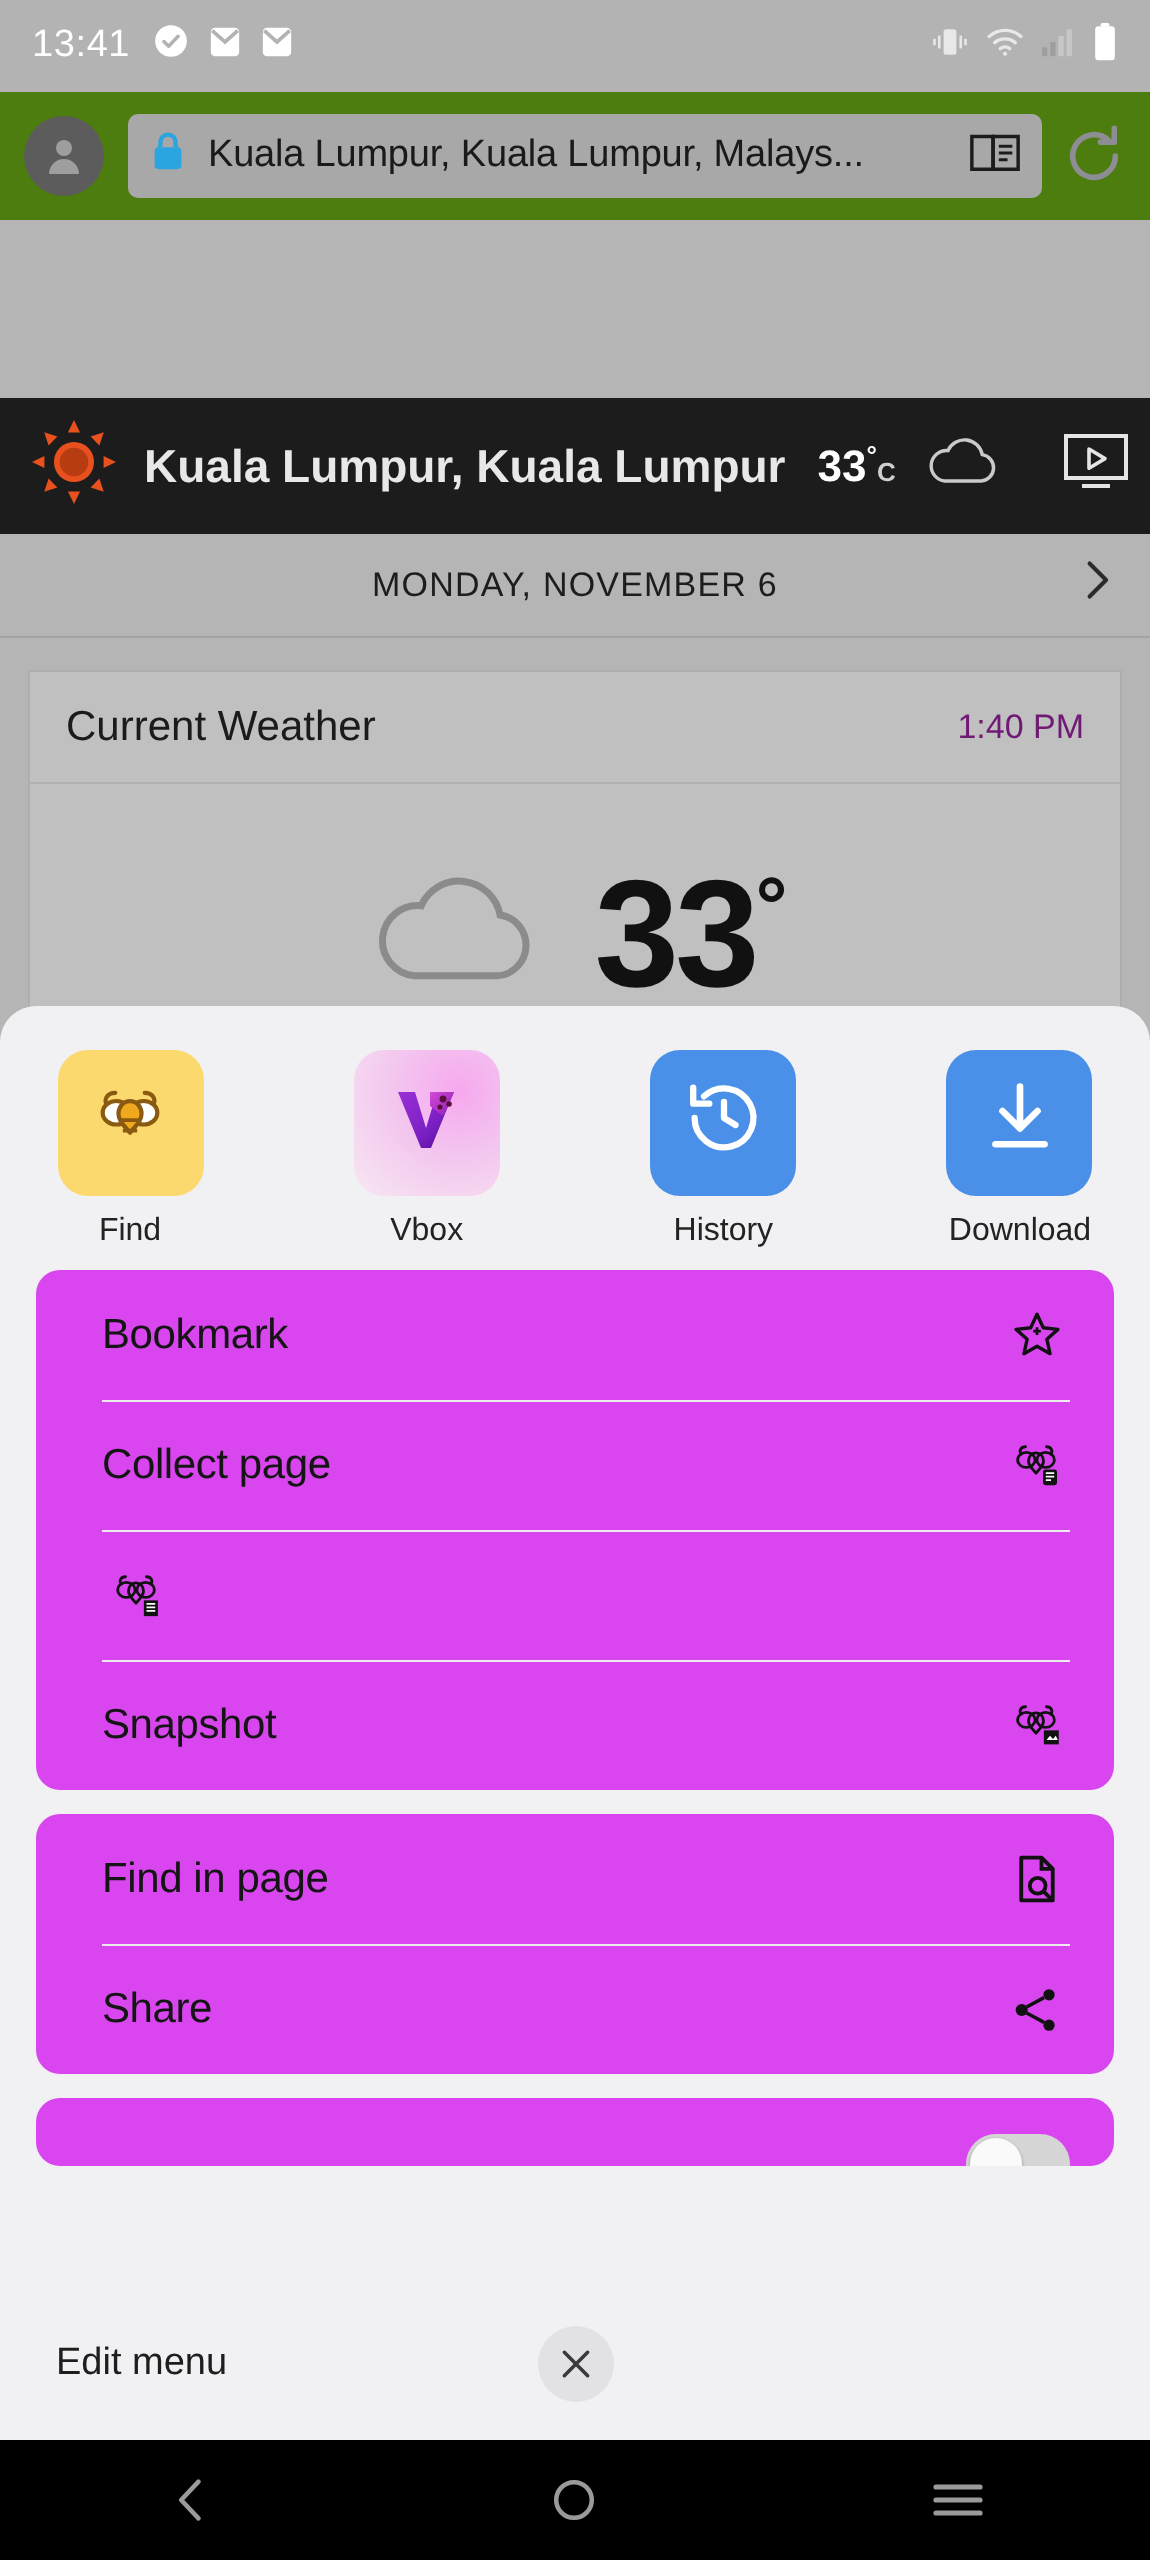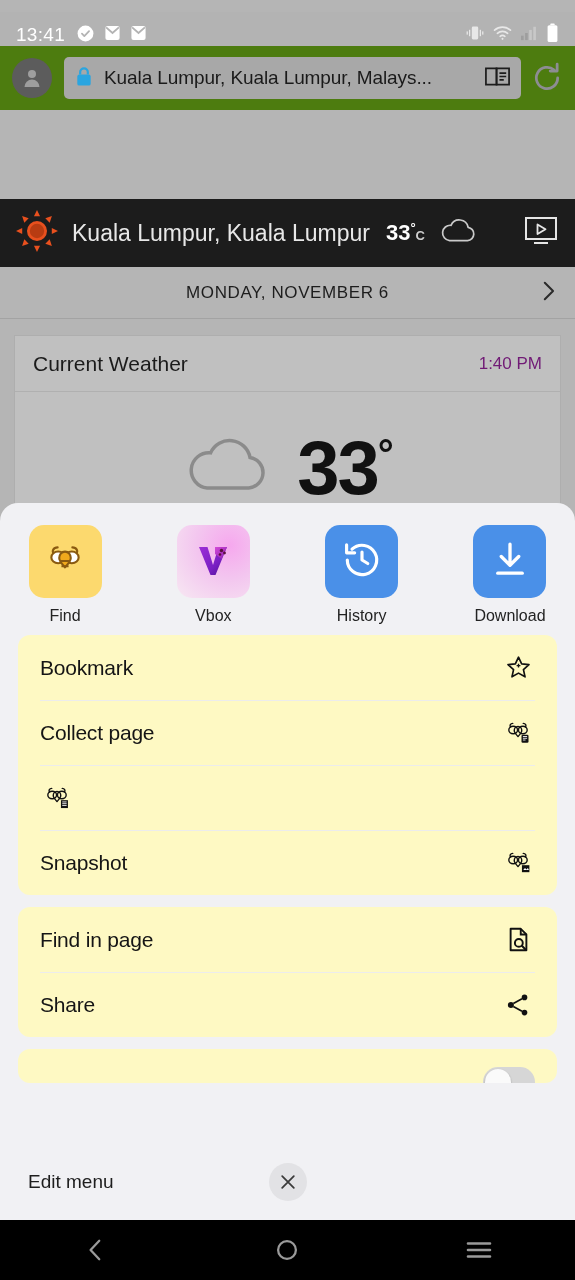--- a/index.html
+++ b/index.html
@@ -6,21 +6,21 @@
   html, body {
     width: 575px; height: 1280px;
     font-family: "Liberation Sans", sans-serif;
     background: #b0b0b0;
     overflow: hidden;
   }
   #screen { position: relative; width: 575px; height: 1280px; background: #b5b5b5; }
 
   
   .statusbar {
-    position: absolute; top: 12px; left: 0; width: 575px; height: 46px;
+    position: absolute; top: 0; left: 0; width: 575px; height: 46px;
     background: #b3b3b3; display: flex; align-items: center;
     padding: 12px 16px; color: #ffffff;
   }
   .sb-time { font-size: 19px; font-weight: 500; letter-spacing: .3px; margin-right: 11px; }
   .sb-left-icons { display: flex; align-items: center; gap: 9px; }
   .sb-right { margin-left: auto; display: flex; align-items: center; gap: 8px; }
   .sb-icon { display: block; }
 
   
   .browserbar {
@@ -41,21 +41,21 @@
     flex: 1; letter-spacing: -.1px;
   }
   .reload-btn { margin-left: 10px; flex: none; display:flex; align-items:center; }
 
   
   .page { position: absolute; top: 110px; left: 0; width: 575px; height: 1110px; background: #b5b5b5; }
   .wx-header {
     position: absolute; top: 89px; left: 0; width: 575px; height: 68px;
     background: #1c1c1c; display: flex; align-items: center; padding: 0 16px; gap: 14px;
   }
-  .wx-title { color: #e8e8e8; font-size: 23px; font-weight: normal; white-space: nowrap; }
+  .wx-title { color: #e8e8e8; font-size: 23px; font-weight: bold; white-space: nowrap; }
   .wx-temp { color: #ffffff; font-size: 22px; font-weight: bold; margin-left: 2px; }
   .wx-temp sup { font-size: 13px; vertical-align: super; }
   .wx-unit { color: #cfcfcf; font-size: 13px; }
   .wx-header .spacer { flex: 1; }
 
   .wx-dateband {
     position: absolute; top: 157px; left: 0; width: 575px; height: 52px;
     background: #b5b5b5; display: flex; align-items: center; justify-content: center;
     border-bottom: 1px solid #a3a3a3;
     text-align: right;
@@ -85,22 +85,23 @@
   }
   .shortcuts { display: flex; padding: 22px 18px 10px; justify-content: space-between; }
   .shortcut { width: 94px; display: flex; flex-direction: column; align-items: center; gap: 9px; }
   .sc-tile {
     width: 73px; height: 73px; border-radius: 15px; display: flex;
     align-items: center; justify-content: center;
   }
   .sc-label { font-size: 16px; color: #232323; }
 
   .group {
-    background: #fef9c3; border-radius: 12px; margin: 0 18px 12px;
+    background: #d946ef; border-radius: 12px; margin: 0 18px 12px;
     overflow: hidden;
+    padding-left: 11px;
   }
   .row {
     height: 65px; display: flex; align-items: center; padding: 0 22px;
     position: relative;
   }
   .row + .row::before {
     content: ""; position: absolute; left: 22px; right: 22px; top: 0;
     height: 1px; background: #ececec;
   }
   .row-label { font-size: 21px; color: #151515; flex: 1; letter-spacing: -.2px; }

